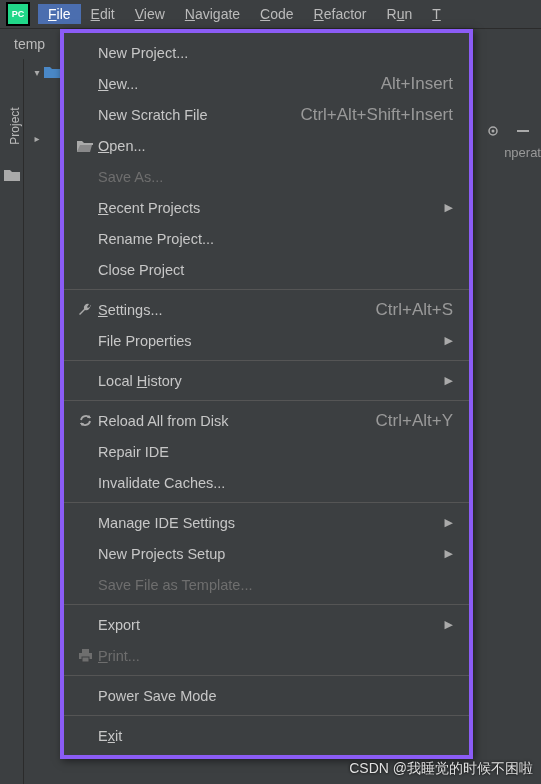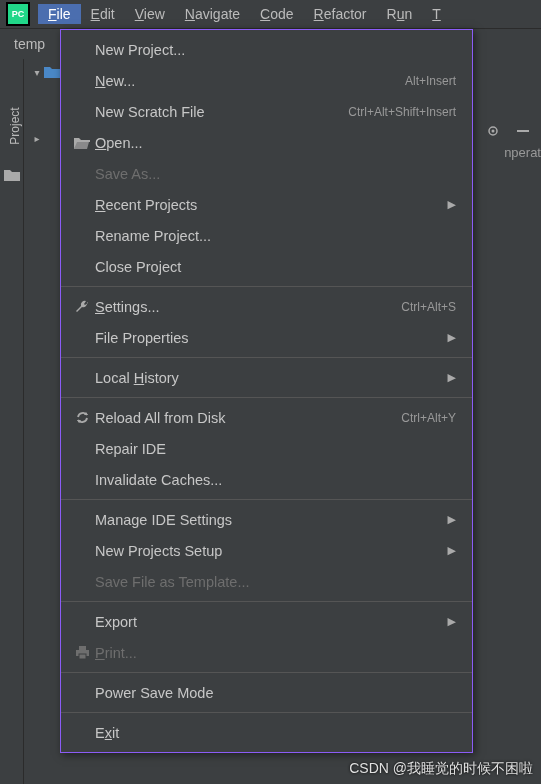--- a/index.html
+++ b/index.html
@@ -12,26 +12,26 @@
 .mn { text-decoration: underline; }
 .tabbar { height: 30px; background: #3c3f41; display: flex; align-items: center; padding-left: 14px; color: #bbbbbb; }
 .side-rail { position: absolute; left: 0; top: 59px; width: 24px; bottom: 0; background: #3c3f41; border-right: 1px solid #2b2b2b; }
 .side-label { transform: rotate(-90deg); transform-origin: center; position: absolute; top: 60px; left: -10px; font-size: 12px; color: #bbbbbb; width: 50px; text-align: center; }
 .folder-rail-icon { position: absolute; left: 4px; top: 110px; width: 16px; height: 12px; }
 .content { position: absolute; left: 24px; top: 59px; right: 0; bottom: 0; background: #3c3f41; }
 .proj-row { display: flex; align-items: center; height: 26px; padding-left: 6px; color: #bbbbbb; }
 .chev { width: 14px; text-align: center; font-size: 10px; color: #aaa; }
 .row-icon { width: 16px; height: 14px; margin-right: 4px; }
 .right-fragment { position: absolute; right: 0; top: 86px; color: #999; font-size: 13px; }
-.dropdown { position: absolute; left: 60px; top: 29px; width: 413px; background: #3c3f41; border: 1px solid #8b5cf6; box-shadow: 2px 2px 8px rgba(0,0,0,0.5); z-index: 100; padding: 4px 0; }
+.dropdown { position: absolute; left: 60px; top: 29px; width: 413px; background: #3c3f41; border: 4px solid #8b5cf6; box-shadow: 2px 2px 8px rgba(0,0,0,0.5); z-index: 100; padding: 4px 0; }
 .dd-item { display: flex; align-items: center; height: 31px; padding: 0 16px 0 10px; color: #c7c7c7; cursor: pointer; font-size: 14.5px; }
 .dd-item.disabled { color: #6e6e6e; }
 .dd-icon { width: 22px; display: flex; align-items: center; justify-content: center; margin-right: 2px; }
 .dd-label { flex: 1; }
-.dd-shortcut { color: #999; font-size: 12px; }
+.dd-shortcut { color: #999; font-size: 17px; }
 .dd-arrow { color: #aaa; font-size: 11px; margin-left: 8px; }
 .dd-sep { height: 1px; background: #555; margin: 4px 0; }
 .watermark { position: absolute; right: 8px; bottom: 6px; font-size: 14px; color: #e0e0e0; text-shadow: 0 0 3px #000; z-index: 200; }
 .toolbar-icons { position: absolute; right: 10px; top: 64px; display: flex; gap: 14px; color: #aaa; }
 svg { display: block; }
 </style>
 </head>
 <body>
 
 <div class="menubar">

